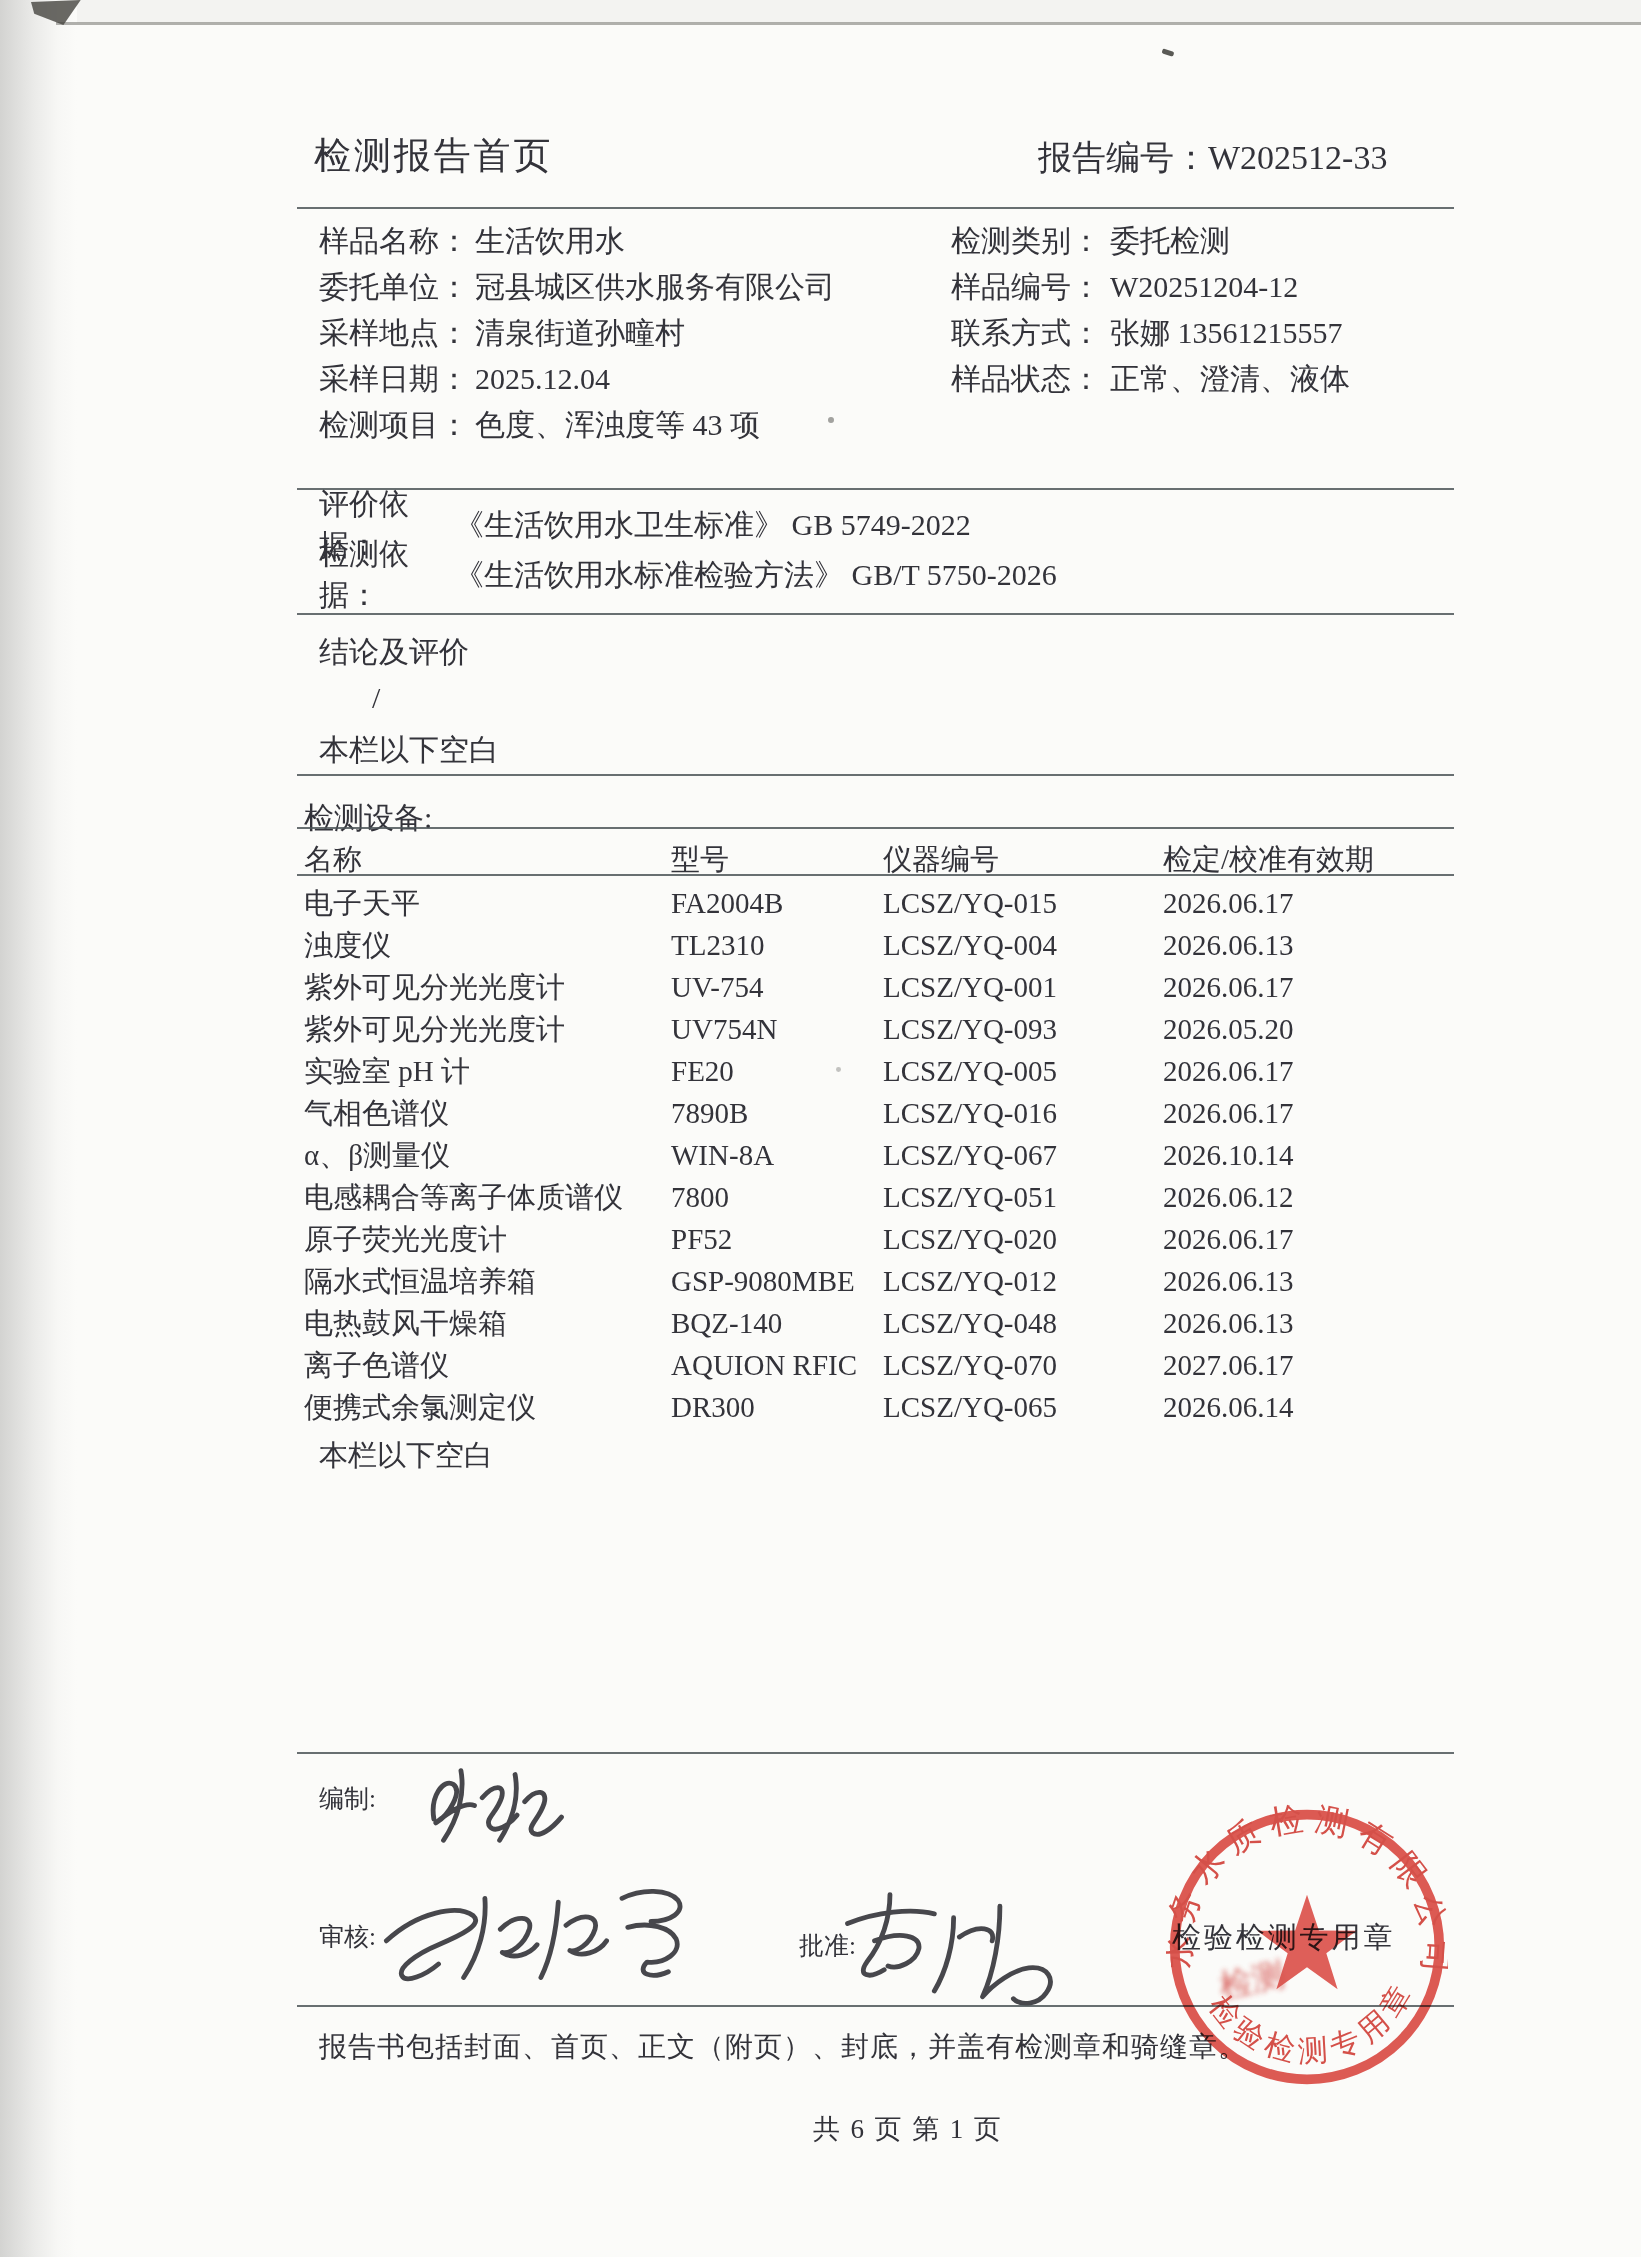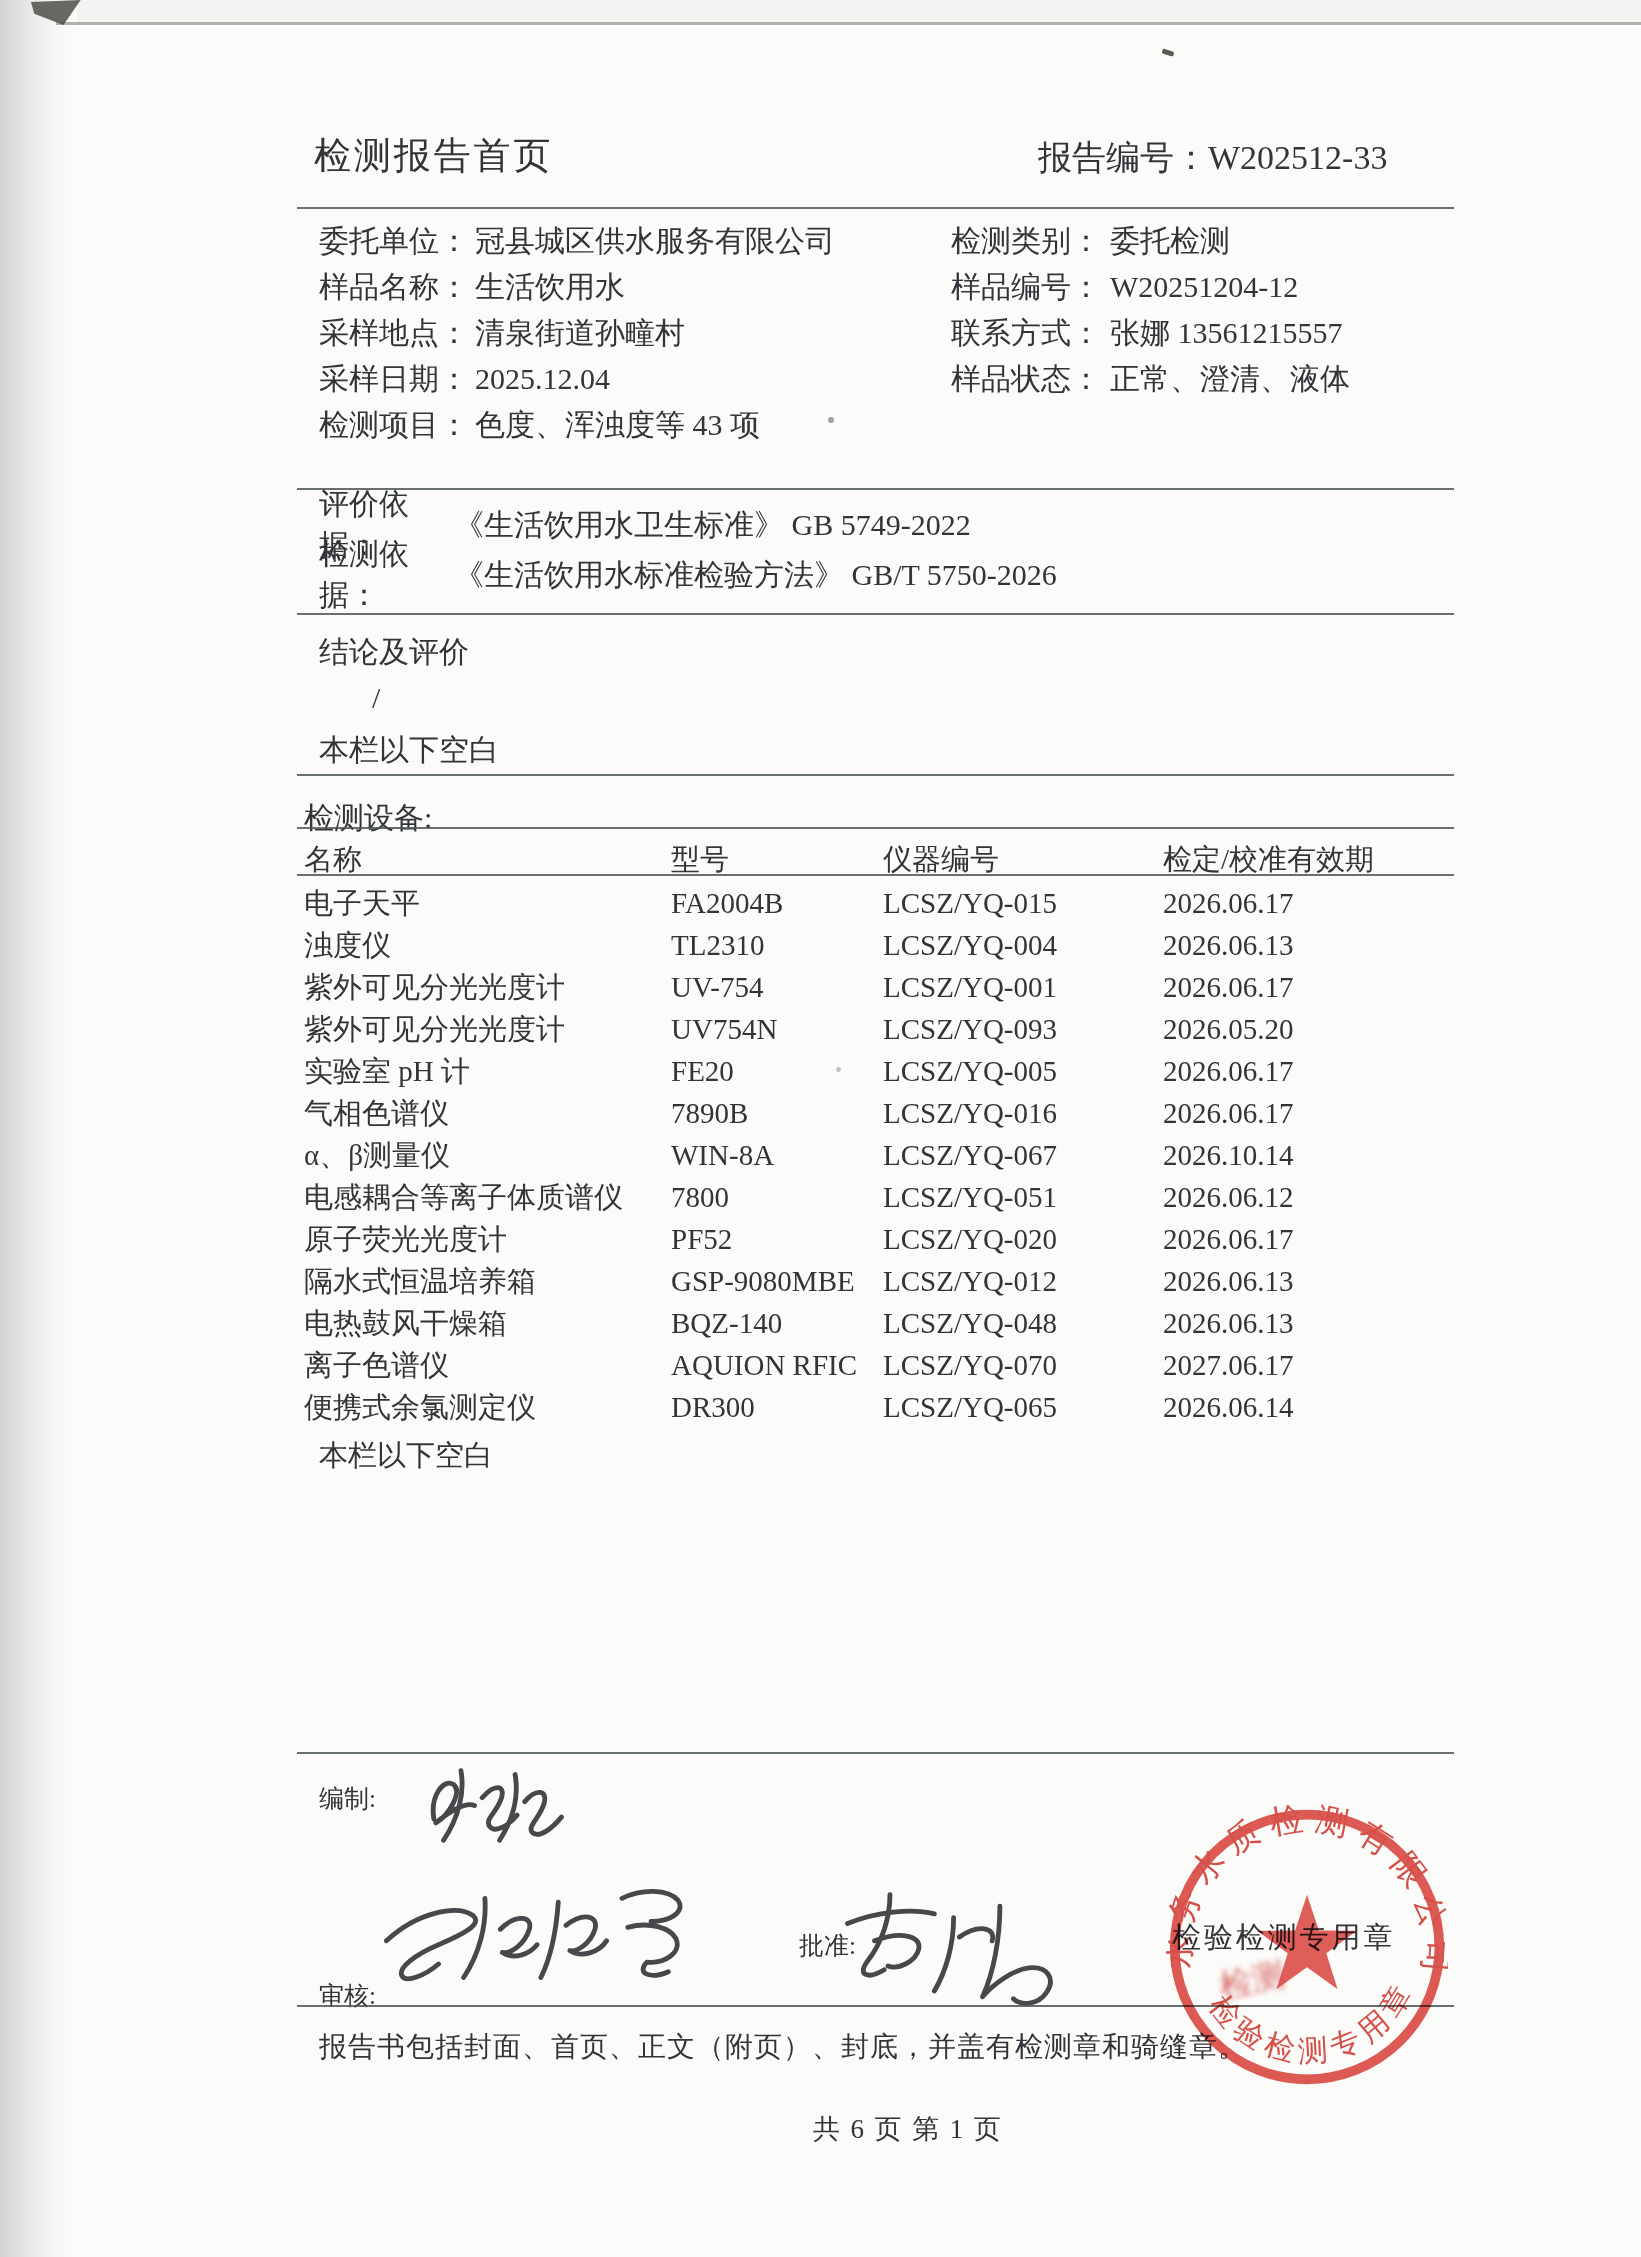--- a/index.html
+++ b/index.html
@@ -46,21 +46,21 @@
 
   .equip-h{left:304px;top:798px;font-size:30px;}
   .equip-table{position:absolute;left:304px;top:840px;width:1152px;font-size:29px;}
   .equip-head,.equip-row{display:grid;grid-template-columns:367px 212px 280px 293px;align-items:center;}
   .equip-head{height:35px;}
   .equip-row{height:42px;}
   .equip-blank{position:absolute;left:319px;top:1436px;font-size:29px;}
 
   .signoff-lbl{font-size:25px;}
   .lbl-prep{left:319px;top:1782px;}
-  .lbl-review{left:319px;top:1979px;font-family:Liberation Serif, serif;}
+  .lbl-review{left:319px;top:1920px;font-family:Liberation Serif, serif;}
   .lbl-approve{left:799px;top:1929px;}
   .sig{position:absolute;}
   .sig path{fill:none;stroke:#2e2e33;stroke-width:5;stroke-linecap:round;stroke-linejoin:round;opacity:.88;}
   .sig1{left:401px;top:1759px;}
   .sig2{left:369px;top:1873px;}
   .sig3{left:830px;top:1883px;}
 
   .seal-label{left:1172px;top:1918px;font-size:29px;letter-spacing:2.9px;z-index:2;}
   .stamp{position:absolute;left:1166px;top:1802px;z-index:5;
     mix-blend-mode:multiply;opacity:.93;filter:blur(0.4px) saturate(1.05);}
@@ -82,27 +82,27 @@
   <div class="speck speck2"></div>
   <div class="speck speck3"></div>
 
   <div class="t title">检测报告首页</div>
   <div class="t report-no"><span>报告编号：</span><span>W202512-33</span></div>
   <div class="rule" style="top:207px"></div>
 
   <div class="info-col col-left">
 
       <div class="info-row">
+        <span class="lbl">样品名称：</span>
+        <span class="val">生活饮用水</span>
+      </div>
+
+      <div class="info-row">
         <span class="lbl">委托单位：</span>
         <span class="val">冠县城区供水服务有限公司</span>
-      </div>
-
-      <div class="info-row">
-        <span class="lbl">样品名称：</span>
-        <span class="val">生活饮用水</span>
       </div>
 
       <div class="info-row">
         <span class="lbl">采样地点：</span>
         <span class="val">清泉街道孙疃村</span>
       </div>
 
       <div class="info-row">
         <span class="lbl">采样日期：</span>
         <span class="val">2025.12.04</span>

